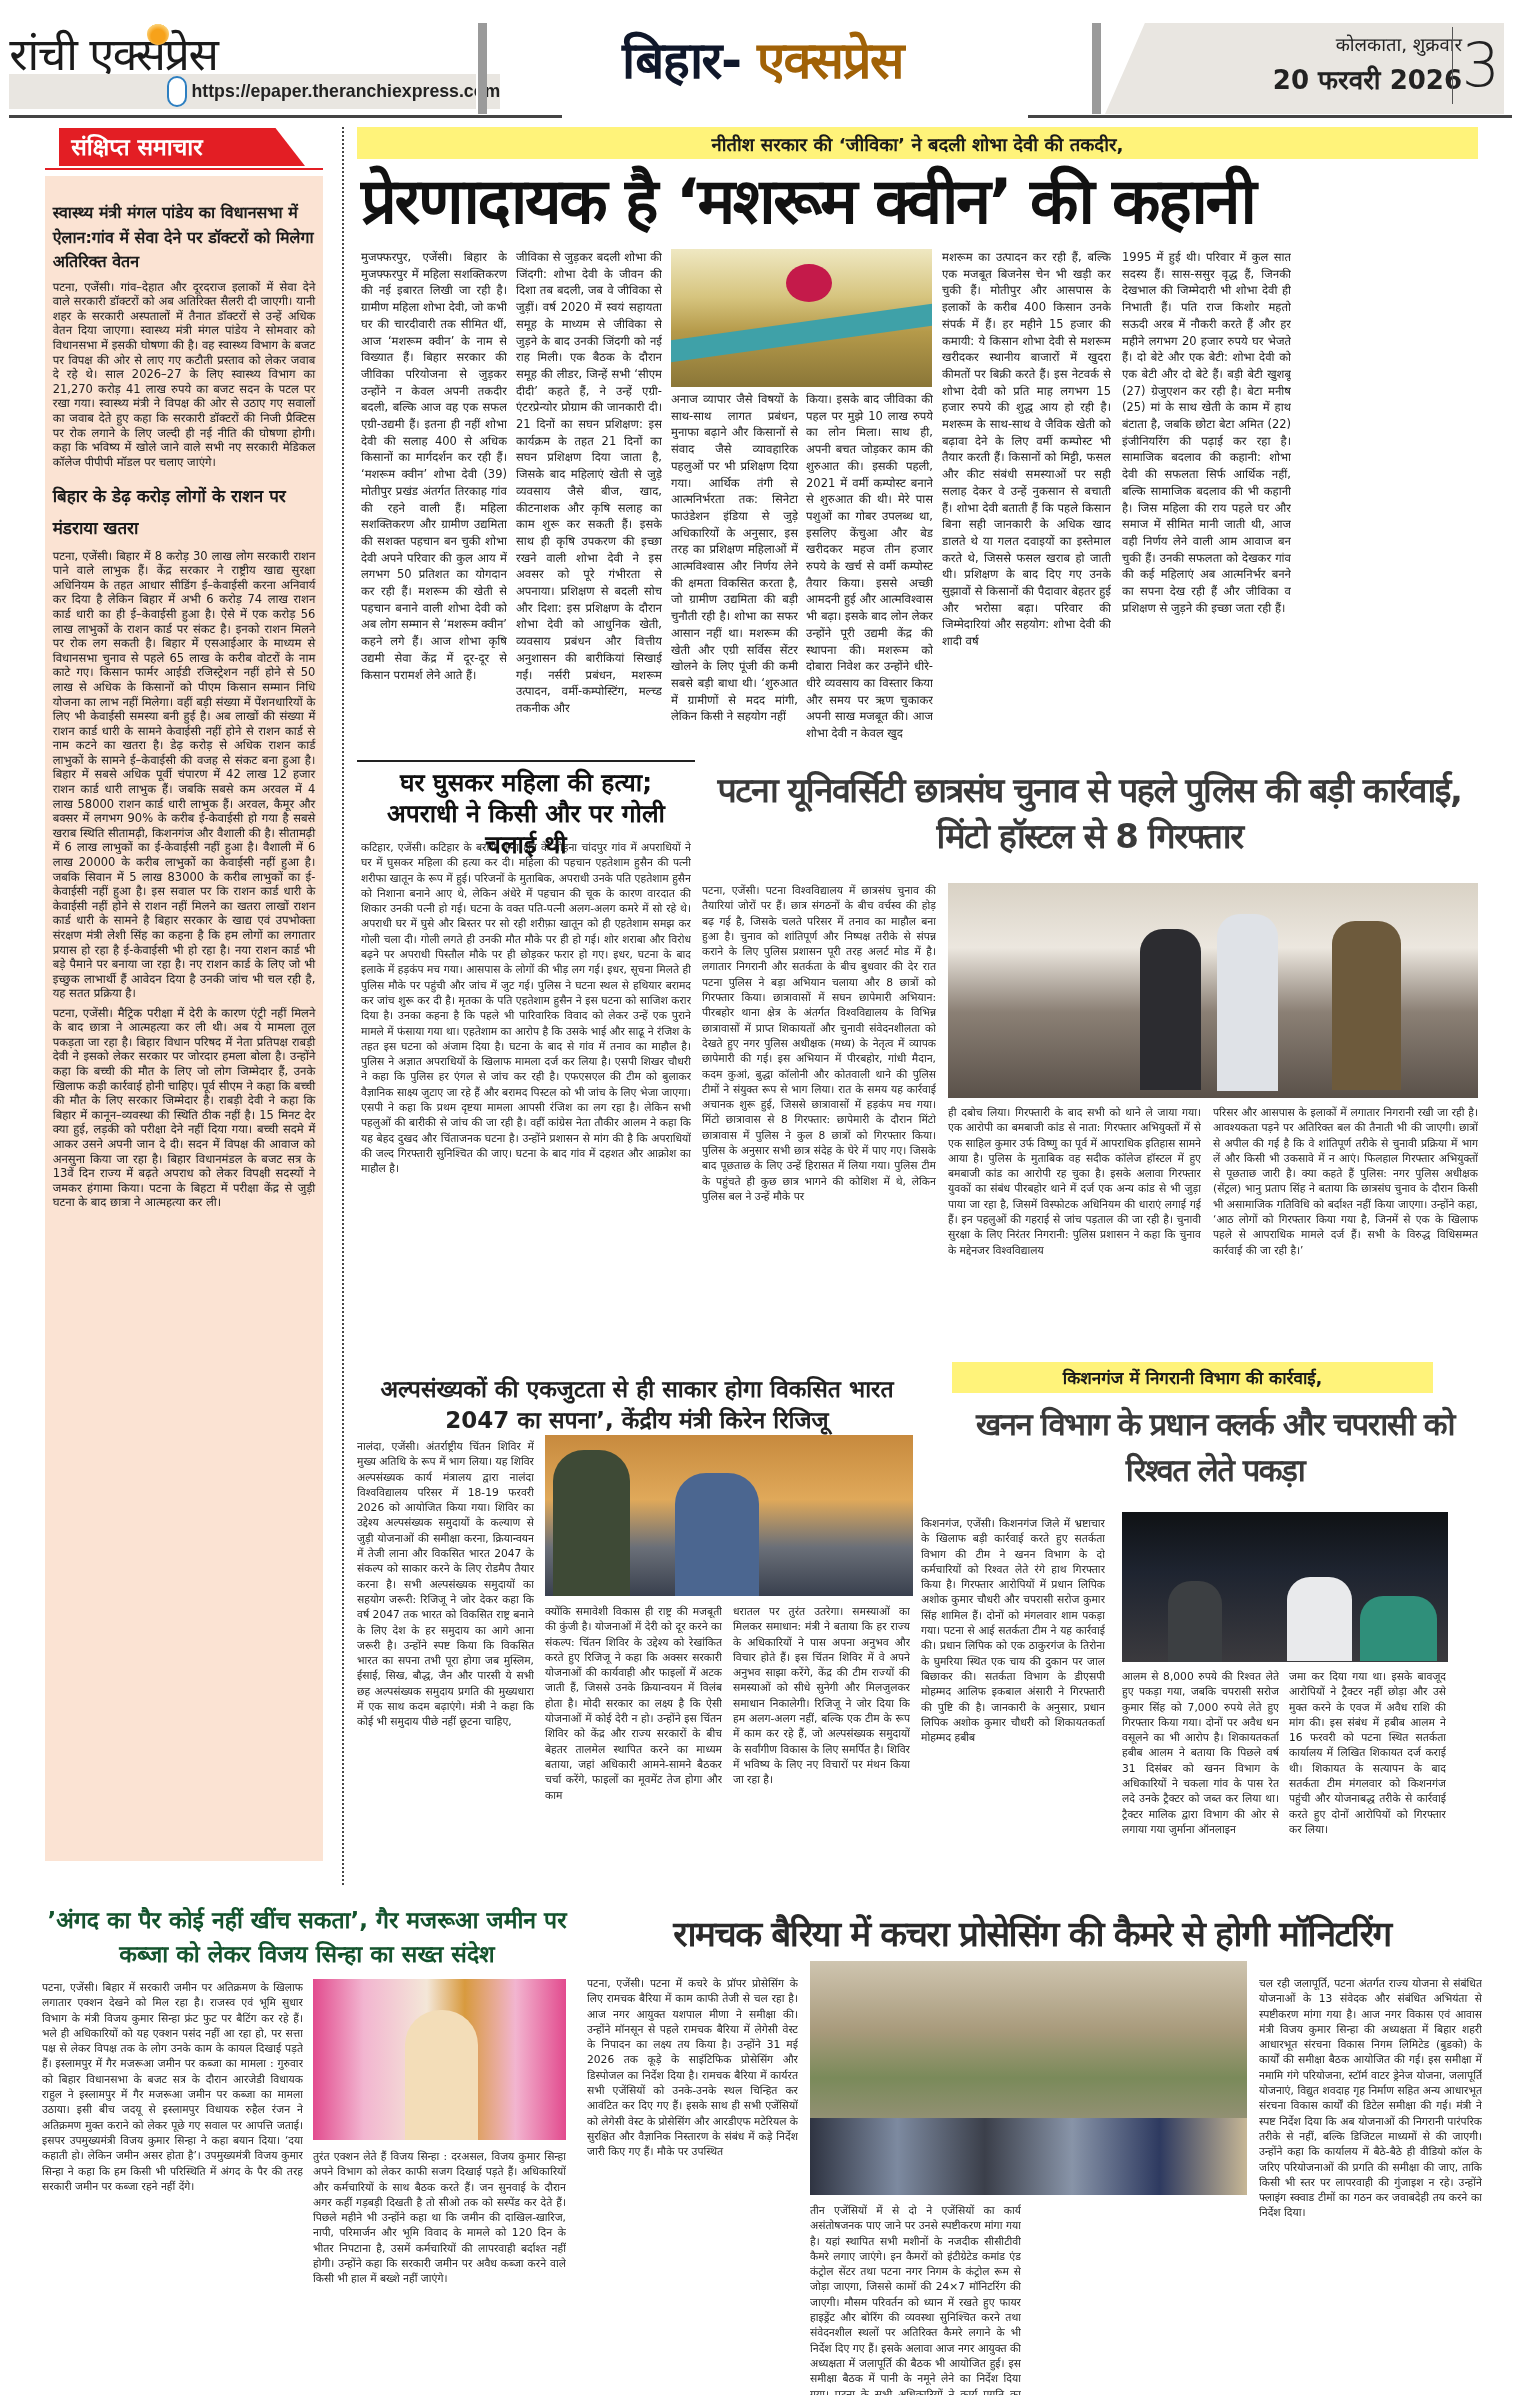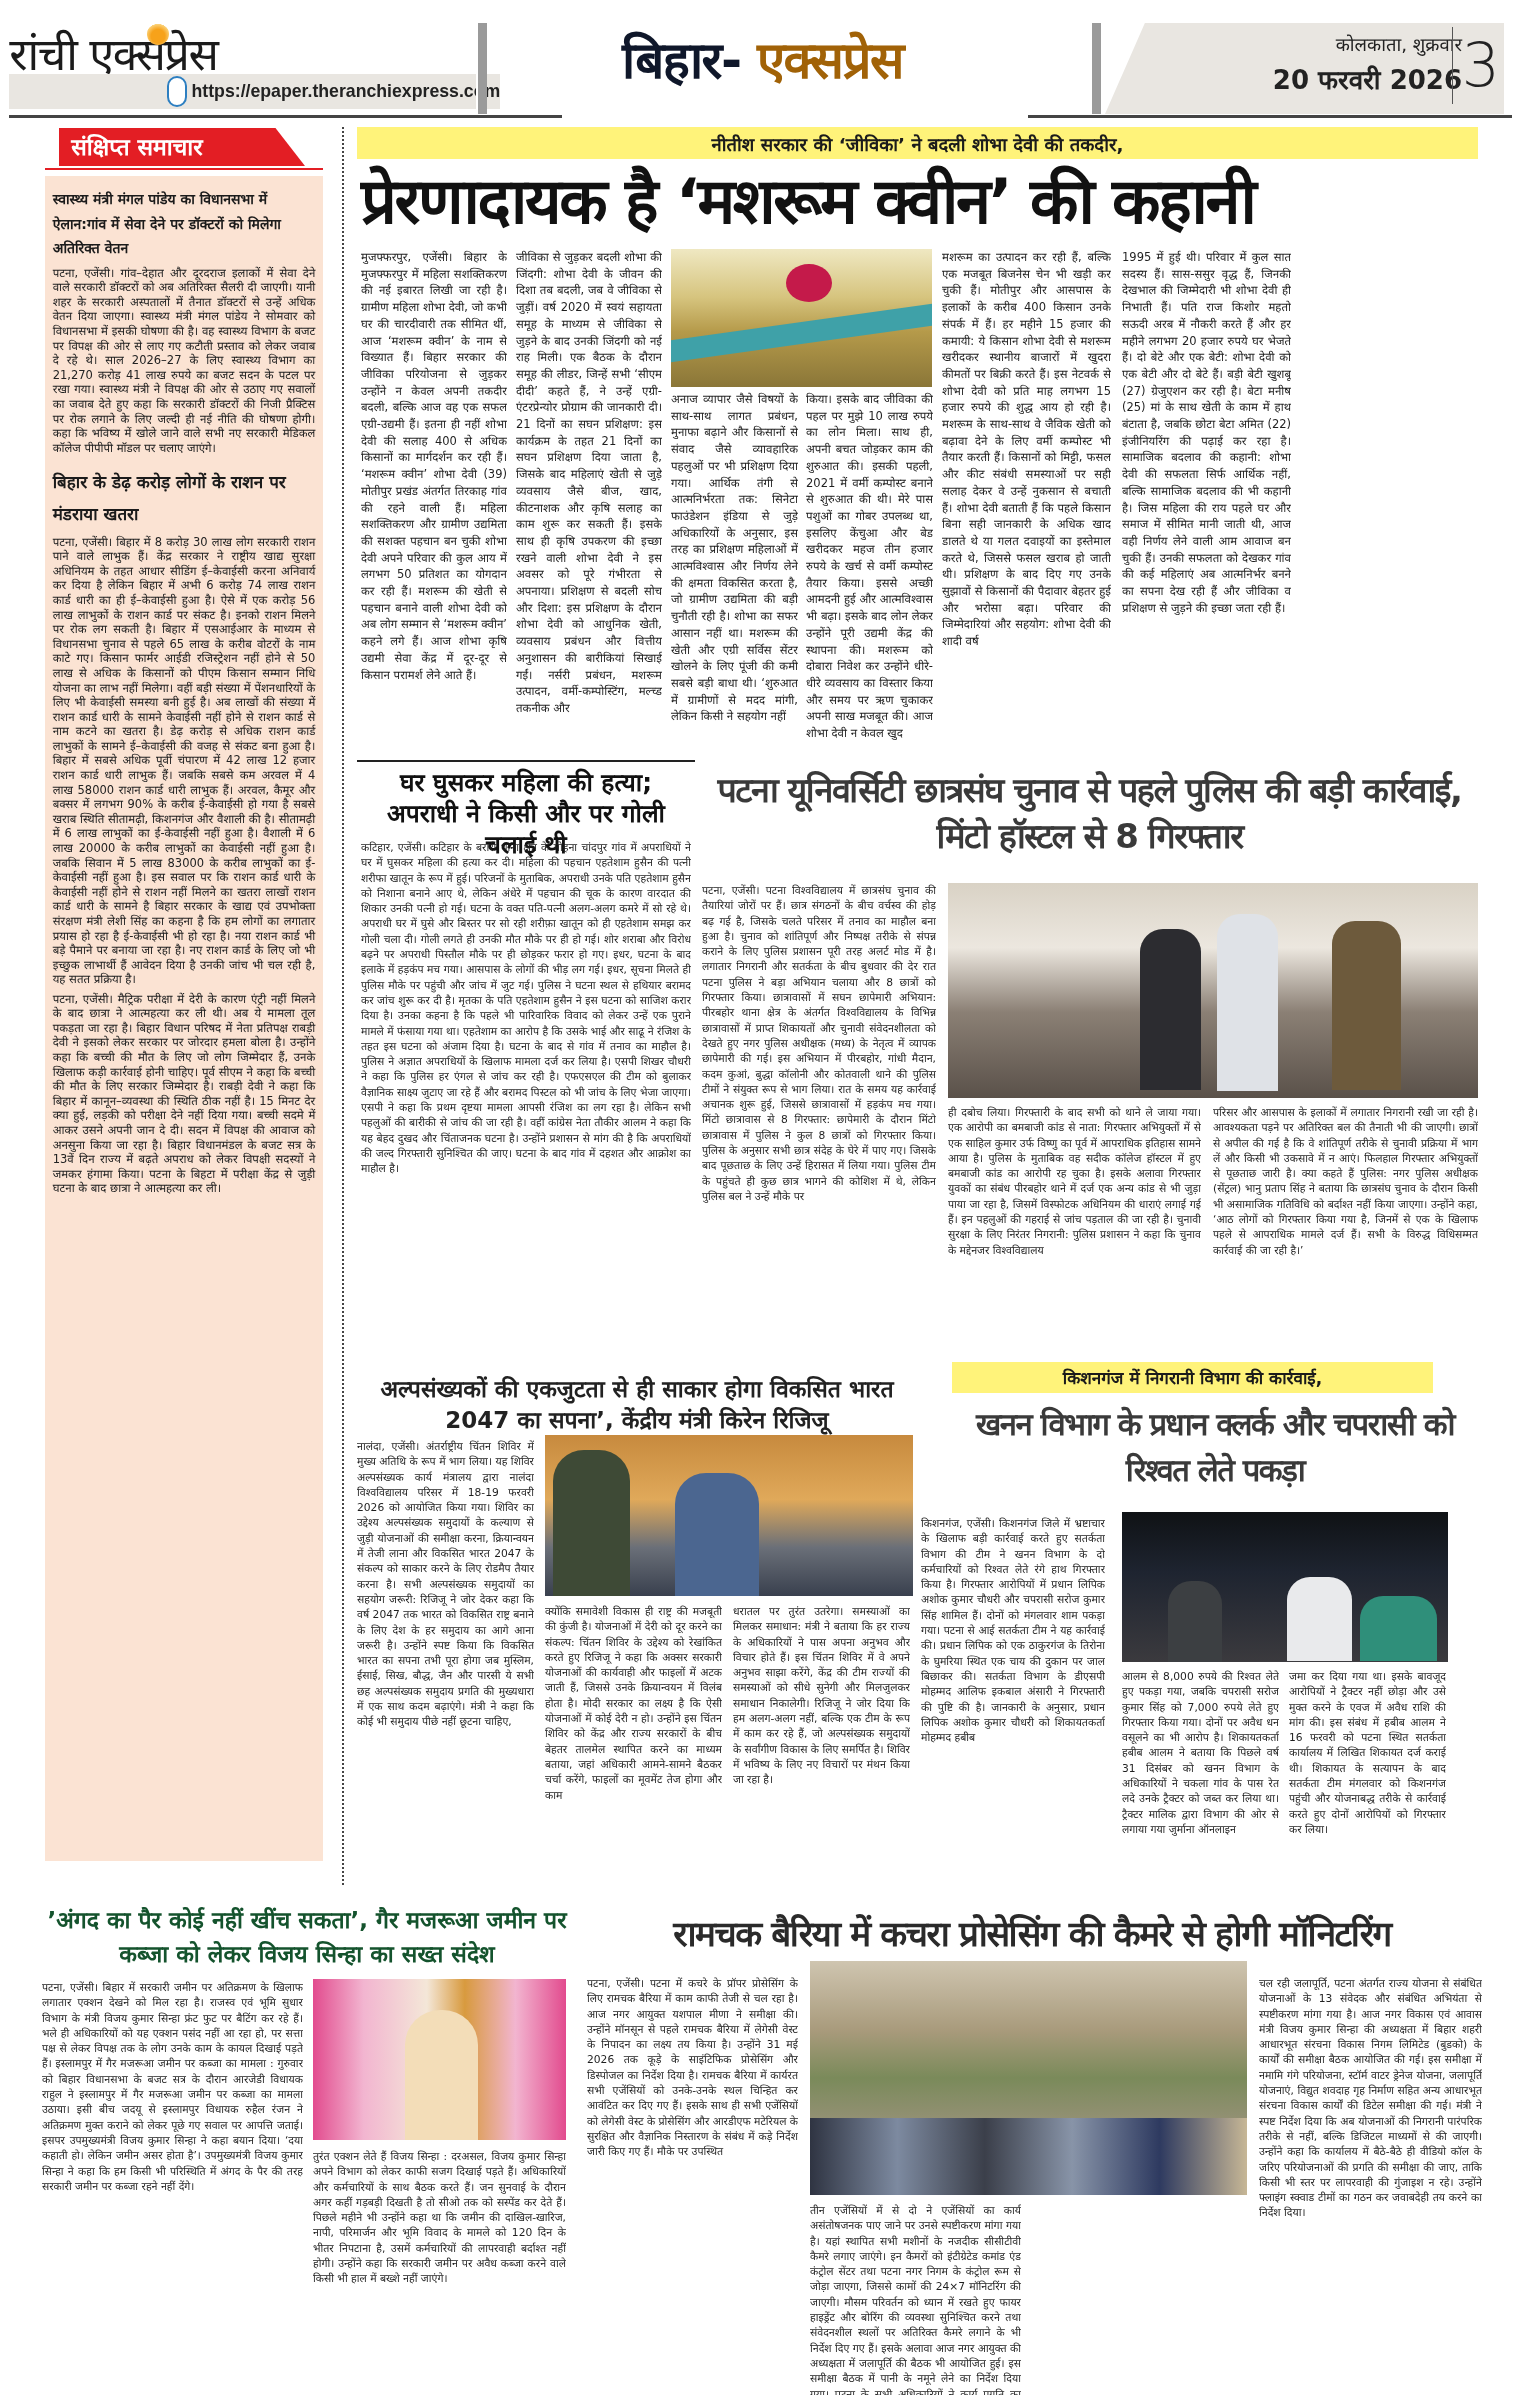--- a/index.html
+++ b/index.html
@@ -54,21 +54,21 @@
 <div class="abs datebox"></div>
 <div class="abs city-day" style="right:61px;">कोलकाता, शुक्रवार</div>
 <div class="abs date">20 फरवरी 2026</div>
 <div class="abs pageno">3</div>
 <div class="abs mast-rule2"></div>
 
 <div class="abs brief-tag">संक्षिप्त समाचार</div>
 <div class="abs brief-rule"></div>
 <div class="abs brief-body">
   <div>
-    <div class="brief-h" style="margin-top:2px;font-size:14px;line-height:24.6px;">स्वास्थ्य मंत्री मंगल पांडेय का विधानसभा में ऐलान:गांव में सेवा देने पर डॉक्टरों को मिलेगा अतिरिक्त वेतन</div>
+    <div class="brief-h" style="margin-top:16px;font-size:16px;line-height:24.6px;">स्वास्थ्य मंत्री मंगल पांडेय का विधानसभा में ऐलान:गांव में सेवा देने पर डॉक्टरों को मिलेगा अतिरिक्त वेतन</div>
     <div class="brief-p">पटना, एजेंसी। गांव–देहात और दूरदराज इलाकों में सेवा देने वाले सरकारी डॉक्टरों को अब अतिरिक्त सैलरी दी जाएगी। यानी शहर के सरकारी अस्पतालों में तैनात डॉक्टरों से उन्हें अधिक वेतन दिया जाएगा। स्वास्थ्य मंत्री मंगल पांडेय ने सोमवार को विधानसभा में इसकी घोषणा की है। वह स्वास्थ्य विभाग के बजट पर विपक्ष की ओर से लाए गए कटौती प्रस्ताव को लेकर जवाब दे रहे थे। साल 2026–27 के लिए स्वास्थ्य विभाग का 21,270 करोड़ 41 लाख रुपये का बजट सदन के पटल पर रखा गया। स्वास्थ्य मंत्री ने विपक्ष की ओर से उठाए गए सवालों का जवाब देते हुए कहा कि सरकारी डॉक्टरों की निजी प्रैक्टिस पर रोक लगाने के लिए जल्दी ही नई नीति की घोषणा होगी। कहा कि भविष्य में खोले जाने वाले सभी नए सरकारी मेडिकल कॉलेज पीपीपी मॉडल पर चलाए जाएंगे।</div>
   </div>
   <div>
     <div class="brief-h">बिहार के डेढ़ करोड़ लोगों के राशन पर मंडराया खतरा</div>
     <div class="brief-p">पटना, एजेंसी। बिहार में 8 करोड़ 30 लाख लोग सरकारी राशन पाने वाले लाभुक हैं। केंद्र सरकार ने राष्ट्रीय खाद्य सुरक्षा अधिनियम के तहत आधार सीडिंग ई–केवाईसी करना अनिवार्य कर दिया है लेकिन बिहार में अभी 6 करोड़ 74 लाख राशन कार्ड धारी का ही ई–केवाईसी हुआ है। ऐसे में एक करोड़ 56 लाख लाभुकों के राशन कार्ड पर संकट है। इनको राशन मिलने पर रोक लग सकती है। बिहार में एसआईआर के माध्यम से विधानसभा चुनाव से पहले 65 लाख के करीब वोटरों के नाम काटे गए। किसान फार्मर आईडी रजिस्ट्रेशन नहीं होने से 50 लाख से अधिक के किसानों को पीएम किसान सम्मान निधि योजना का लाभ नहीं मिलेगा। वहीं बड़ी संख्या में पेंशनधारियों के लिए भी केवाईसी समस्या बनी हुई है। अब लाखों की संख्या में राशन कार्ड धारी के सामने केवाईसी नहीं होने से राशन कार्ड से नाम कटने का खतरा है। डेढ़ करोड़ से अधिक राशन कार्ड लाभुकों के सामने ई–केवाईसी की वजह से संकट बना हुआ है। बिहार में सबसे अधिक पूर्वी चंपारण में 42 लाख 12 हजार राशन कार्ड धारी लाभुक हैं। जबकि सबसे कम अरवल में 4 लाख 58000 राशन कार्ड धारी लाभुक हैं। अरवल, कैमूर और बक्सर में लगभग 90% के करीब ई-केवाईसी हो गया है सबसे खराब स्थिति सीतामढ़ी, किशनगंज और वैशाली की है। सीतामढ़ी में 6 लाख लाभुकों का ई-केवाईसी नहीं हुआ है। वैशाली में 6 लाख 20000 के करीब लाभुकों का केवाईसी नहीं हुआ है। जबकि सिवान में 5 लाख 83000 के करीब लाभुकों का ई-केवाईसी नहीं हुआ है। इस सवाल पर कि राशन कार्ड धारी के केवाईसी नहीं होने से राशन नहीं मिलने का खतरा लाखों राशन कार्ड धारी के सामने है बिहार सरकार के खाद्य एवं उपभोक्ता संरक्षण मंत्री लेशी सिंह का कहना है कि हम लोगों का लगातार प्रयास हो रहा है ई-केवाईसी भी हो रहा है। नया राशन कार्ड भी बड़े पैमाने पर बनाया जा रहा है। नए राशन कार्ड के लिए जो भी इच्छुक लाभार्थी हैं आवेदन दिया है उनकी जांच भी चल रही है, यह सतत प्रक्रिया है।</div>
   </div>
   <div>
     <div class="brief-p">पटना, एजेंसी। मैट्रिक परीक्षा में देरी के कारण एंट्री नहीं मिलने के बाद छात्रा ने आत्महत्या कर ली थी। अब ये मामला तूल पकड़ता जा रहा है। बिहार विधान परिषद में नेता प्रतिपक्ष राबड़ी देवी ने इसको लेकर सरकार पर जोरदार हमला बोला है। उन्होंने कहा कि बच्ची की मौत के लिए जो लोग जिम्मेदार हैं, उनके खिलाफ कड़ी कार्रवाई होनी चाहिए। पूर्व सीएम ने कहा कि बच्ची की मौत के लिए सरकार जिम्मेदार है। राबड़ी देवी ने कहा कि बिहार में कानून–व्यवस्था की स्थिति ठीक नहीं है। 15 मिनट देर क्या हुई, लड़की को परीक्षा देने नहीं दिया गया। बच्ची सदमे में आकर उसने अपनी जान दे दी। सदन में विपक्ष की आवाज को अनसुना किया जा रहा है। बिहार विधानमंडल के बजट सत्र के 13वें दिन राज्य में बढ़ते अपराध को लेकर विपक्षी सदस्यों ने जमकर हंगामा किया। पटना के बिहटा में परीक्षा केंद्र से जुड़ी घटना के बाद छात्रा ने आत्महत्या कर ली।</div>
   </div>
 </div>

